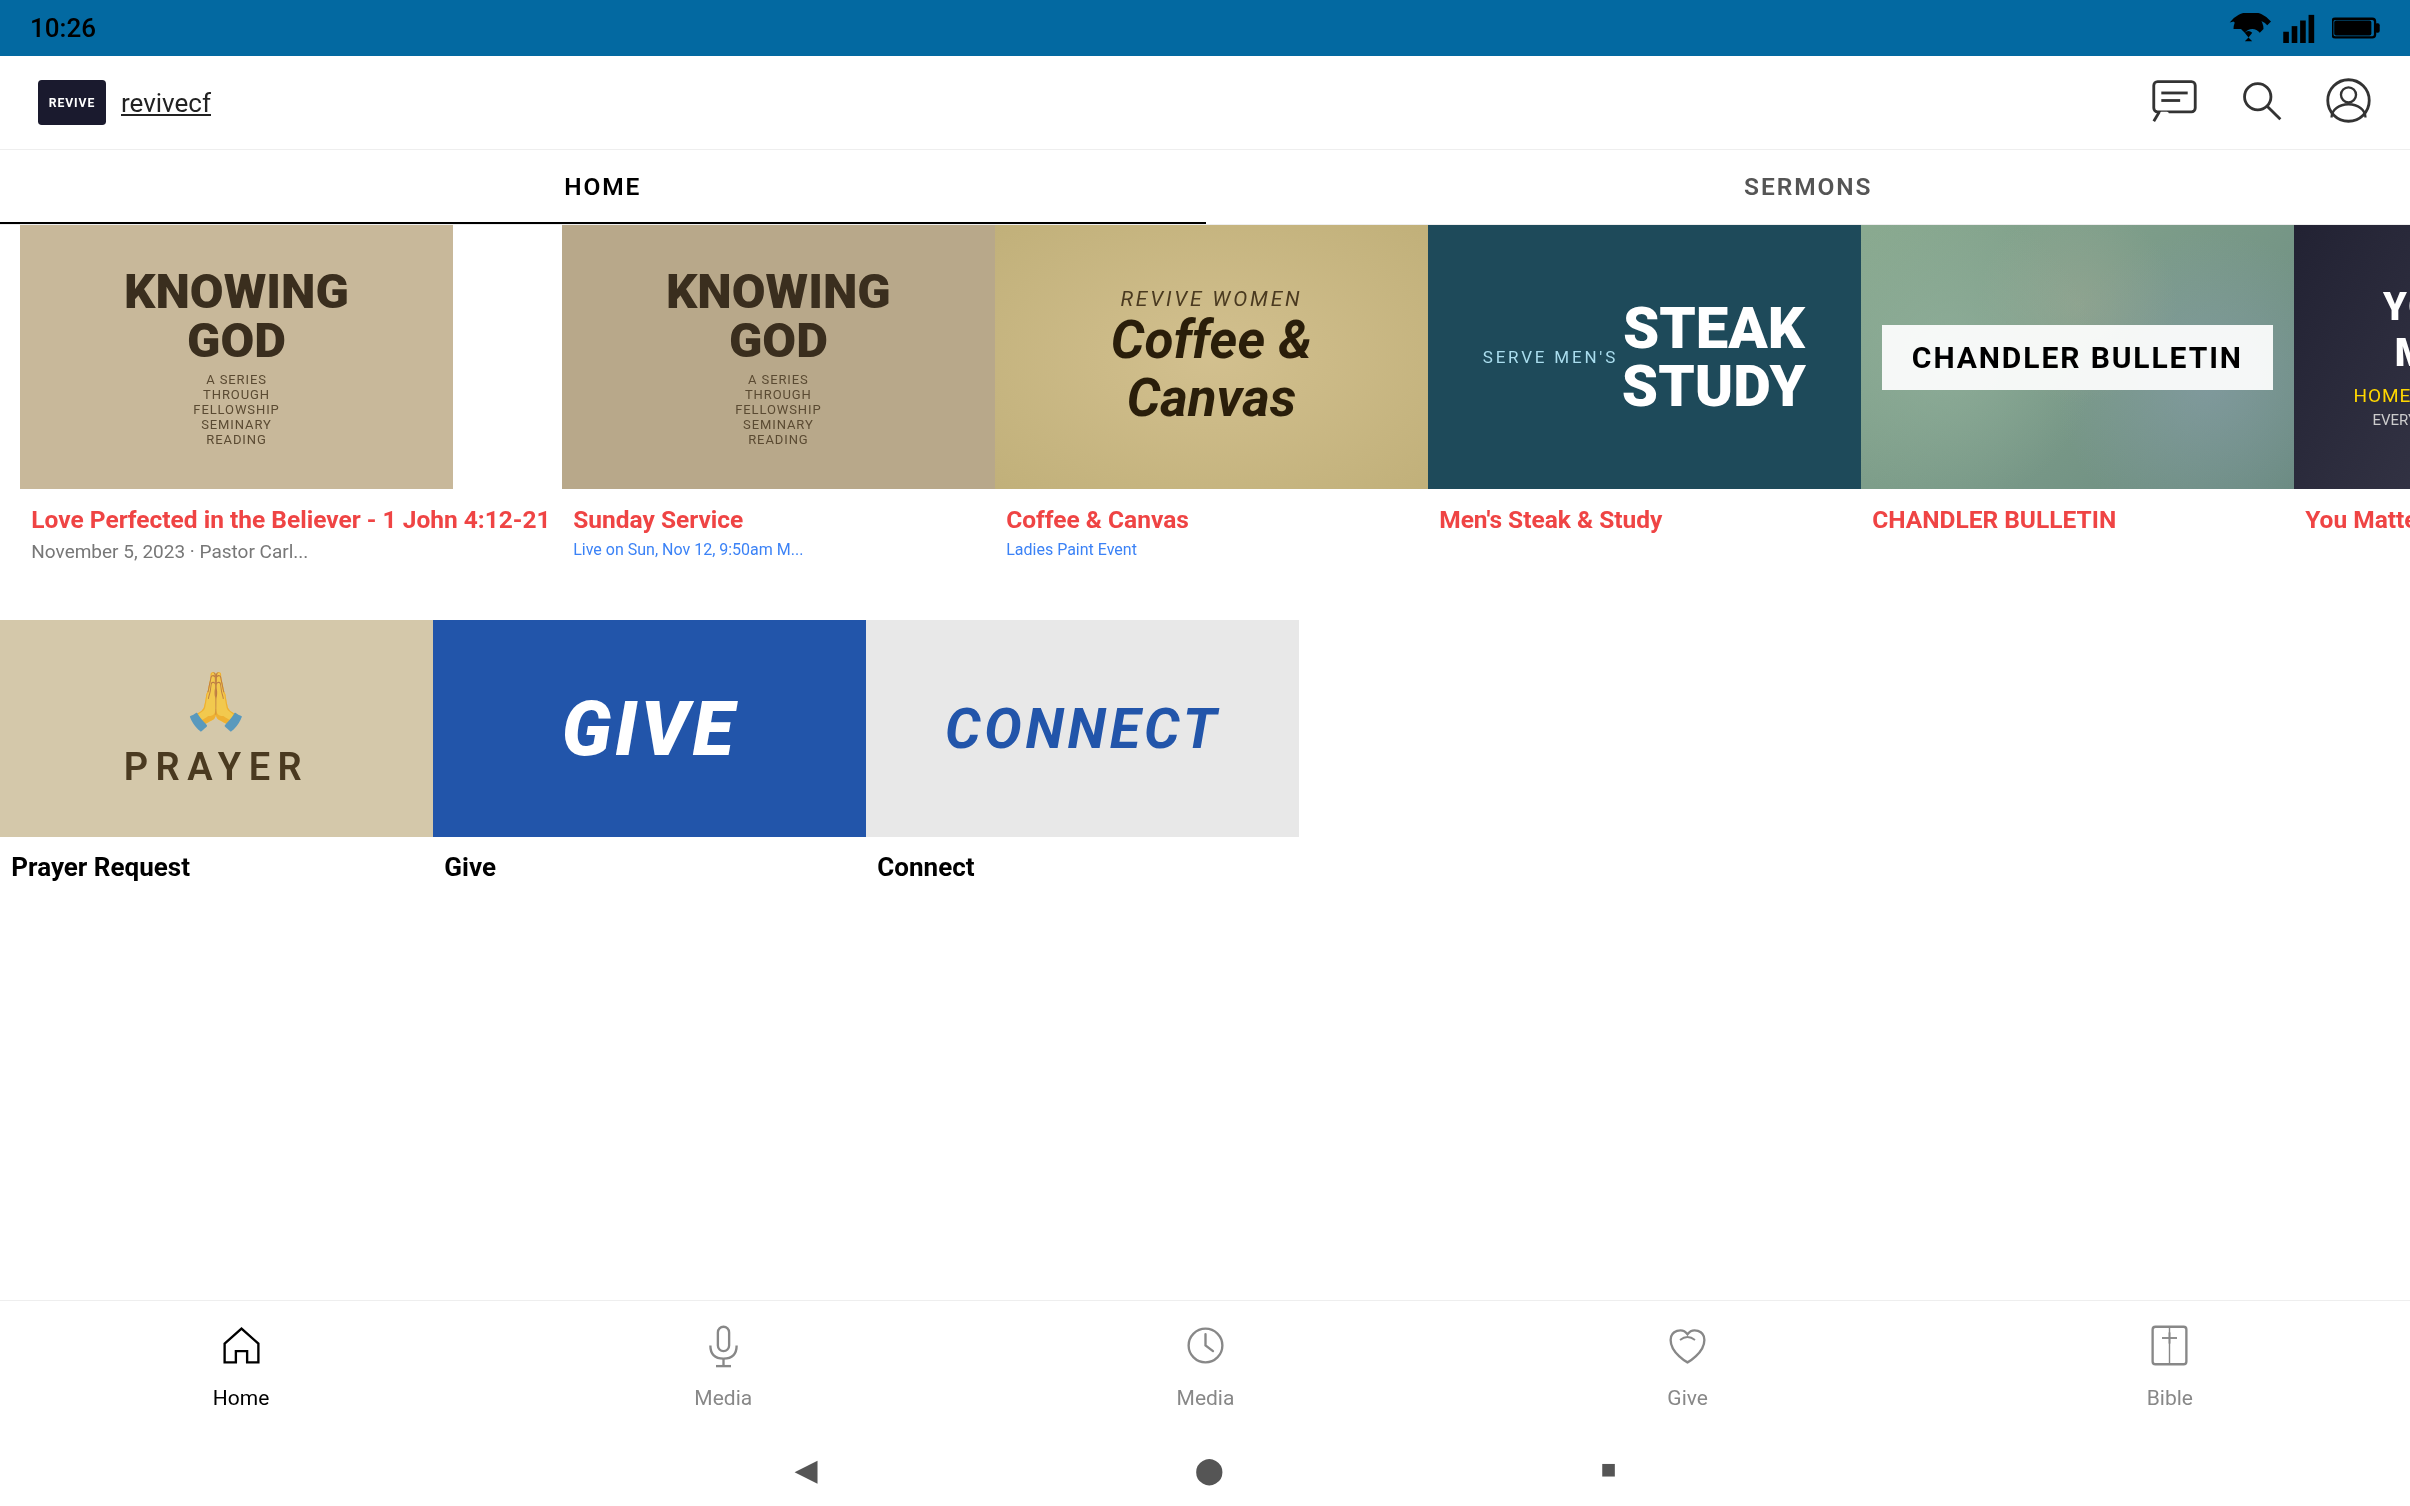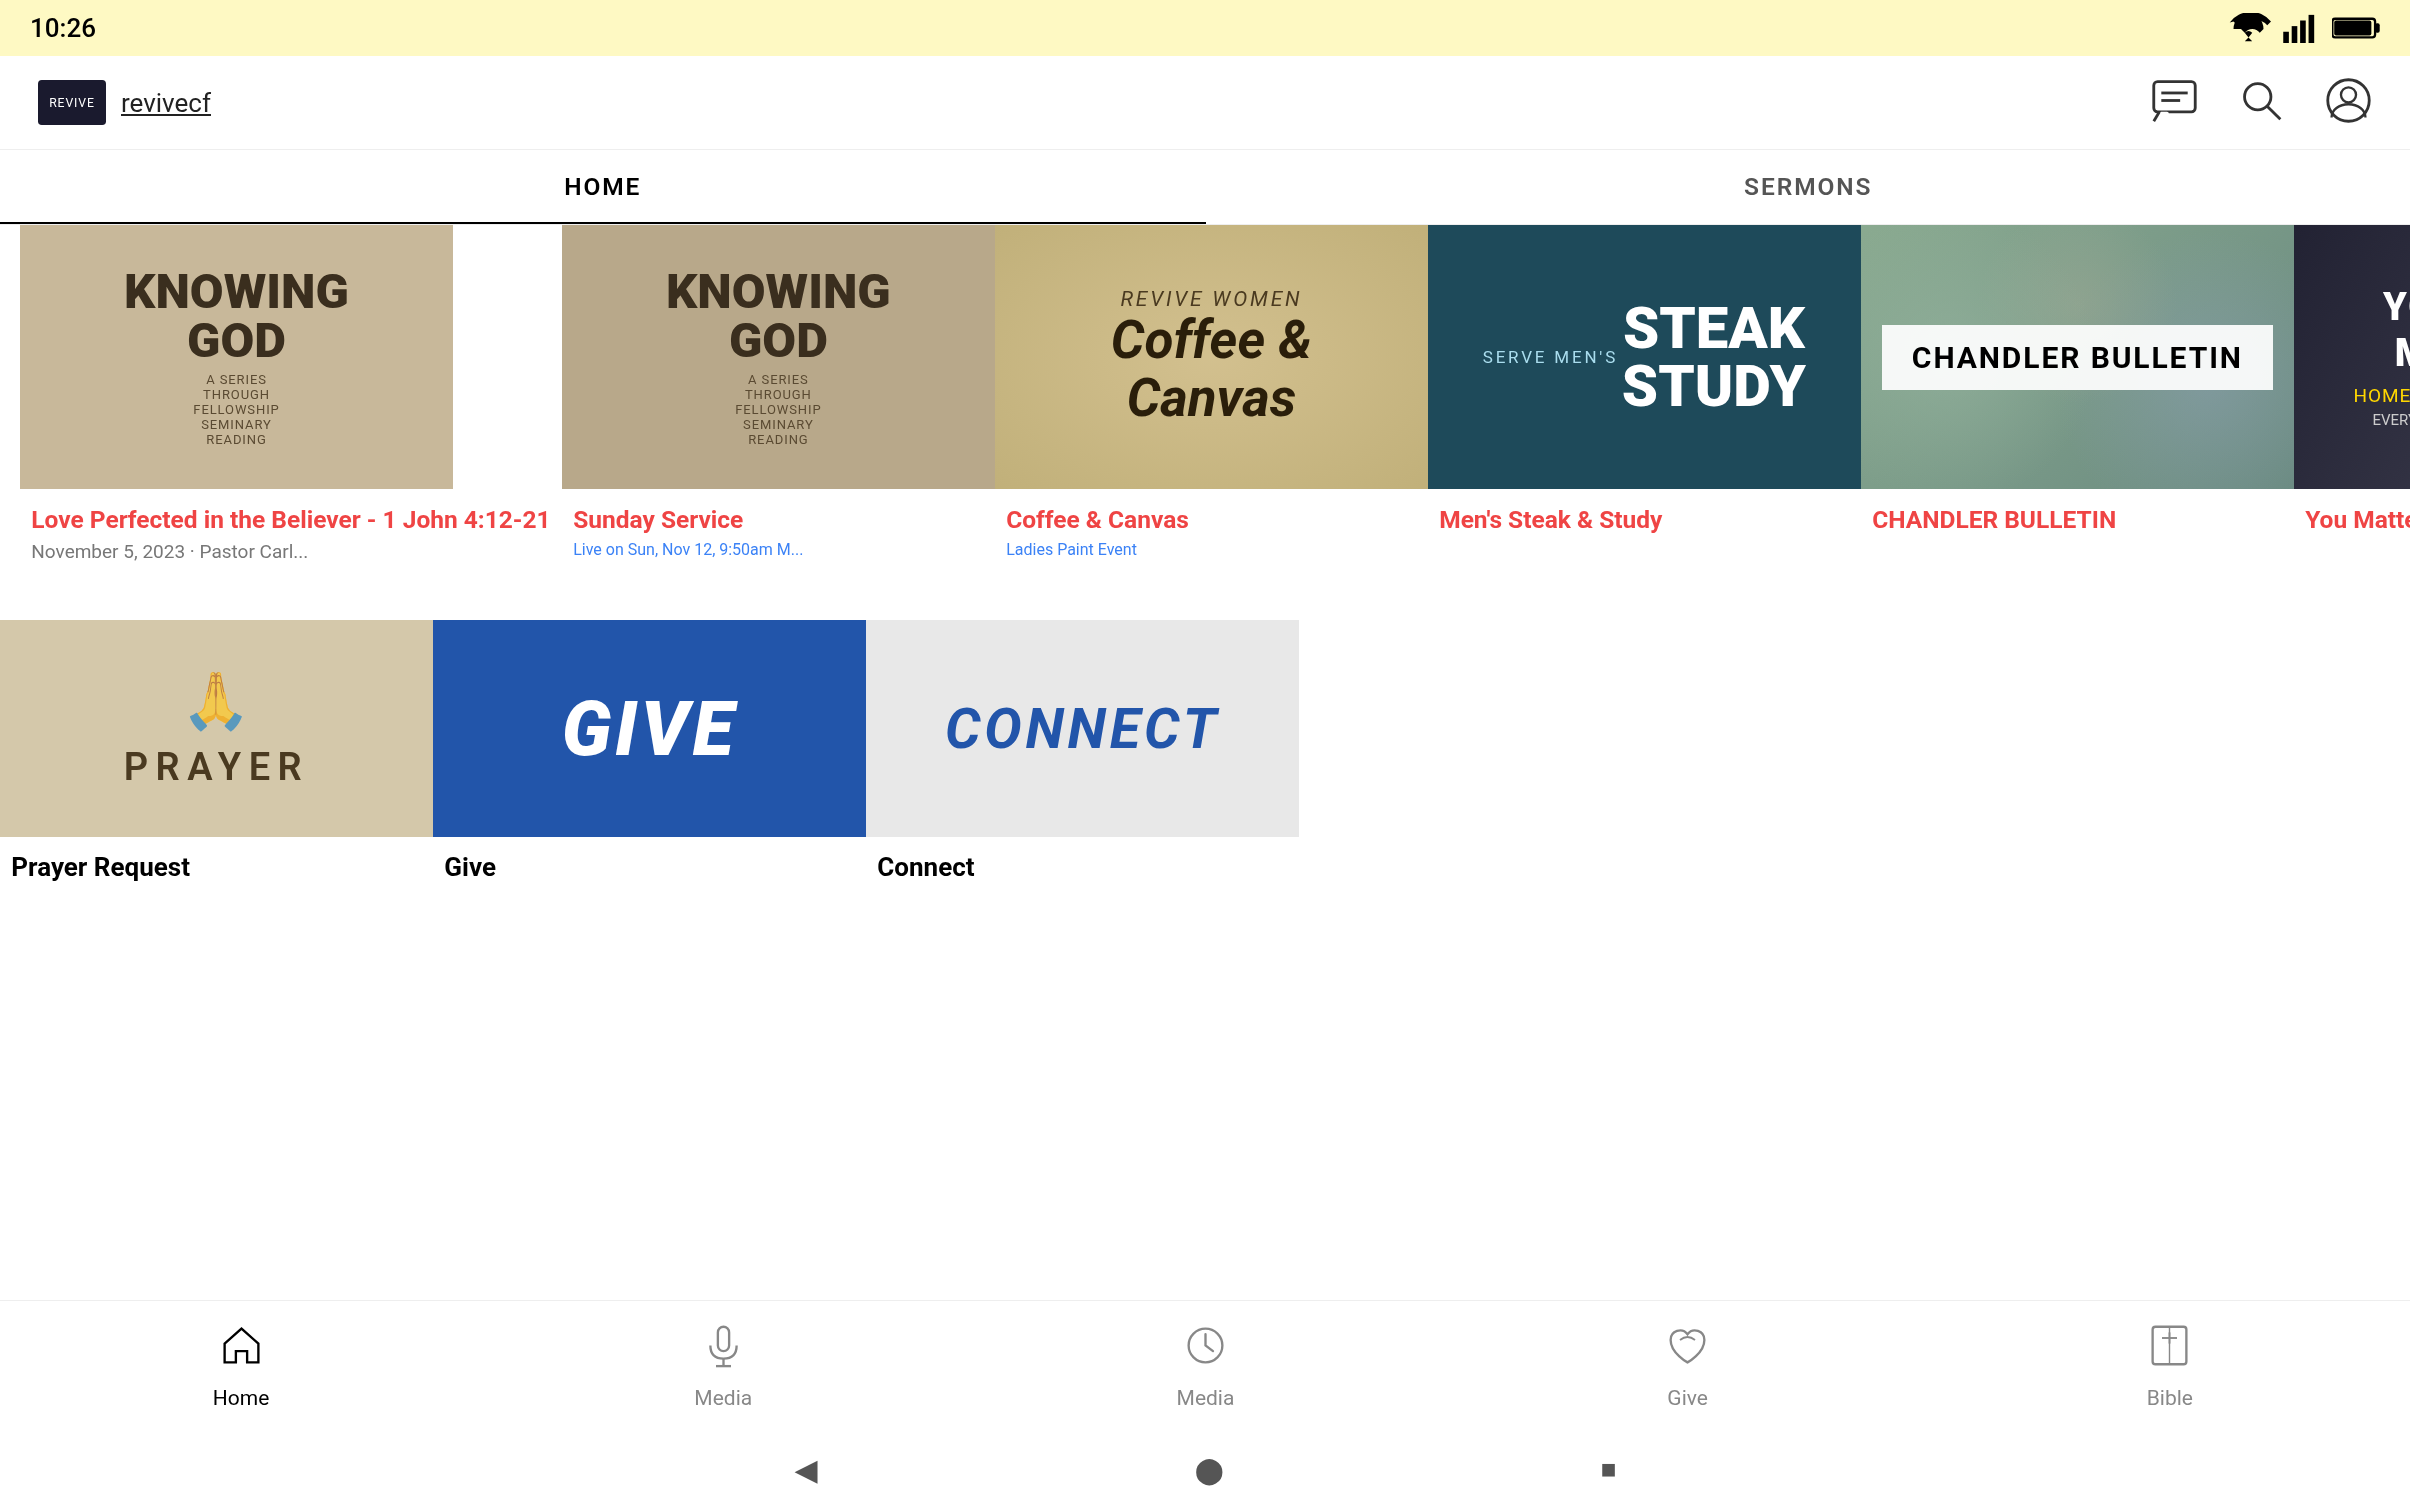--- a/index.html
+++ b/index.html
@@ -12,21 +12,21 @@
       position: relative;
     }
 
     
     .status-bar {
       display: flex;
       justify-content: space-between;
       align-items: center;
       padding: 6px 30px;
       height: 56px;
-      background: #fef9c3;
+      background: #0369a1;
       text-align: right;
     }
     .status-time {
       font-size: 26px;
       font-weight: 500;
       color: #000;
     }
     .status-icons {
       display: flex;
       align-items: center;
@@ -462,21 +462,21 @@
       <rect x="0" y="4" width="46" height="20" rx="3" ry="3" fill="none" stroke="#000" stroke-width="2.5"></rect>
       <rect x="46" y="9" width="5" height="10" rx="2" fill="#000"></rect>
       <rect x="2" y="6" width="40" height="16" rx="2" fill="#000"></rect>
     </svg>
   </div>
 </div>
 
 <div class="app-header">
   <div class="app-logo-area">
     <div class="app-logo-box">
-      <span style="font-size:12.2px;color:#fff;font-weight:400;letter-spacing:0.9px;">REVIVE</span>
+      <span style="font-size:12.2px;color:#fff;font-weight:700;letter-spacing:0.9px;">REVIVE</span>
     </div>
     <span class="app-name">revivecf</span>
   </div>
   <div class="header-actions">
 
     <span class="header-icon">
       <svg width="49" height="49" viewBox="0 0 52 52" fill="none">
         <rect x="4" y="6" width="44" height="32" rx="4" stroke="#333" stroke-width="3" fill="none"></rect>
         <rect x="10" y="38" width="10" height="10" rx="2" fill="#fff" stroke="#333" stroke-width="0"></rect>
         <path d="M10 38 L4 48" stroke="#333" stroke-width="3" fill="none"></path>

